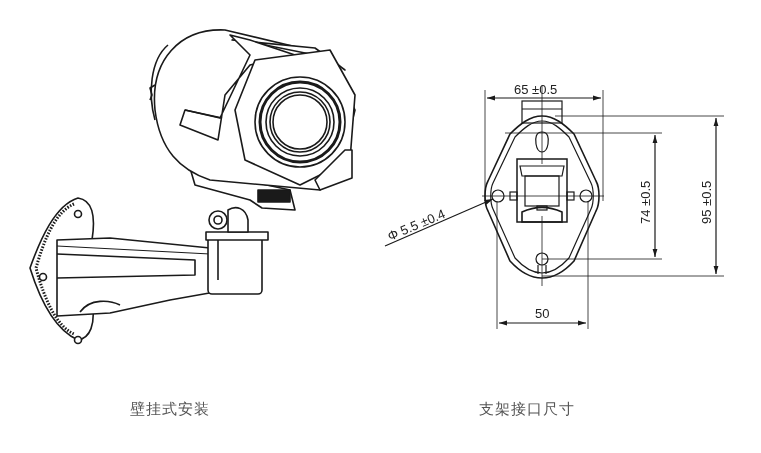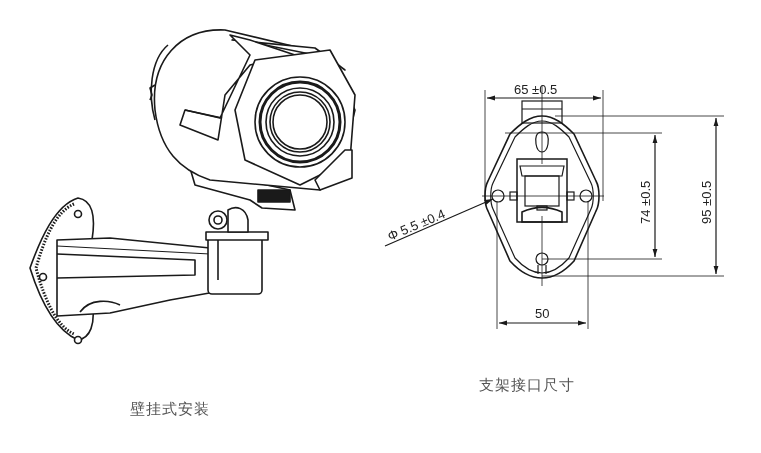--- a/index.html
+++ b/index.html
@@ -115,13 +115,13 @@
       <line x1="385" y1="230" x2="493" y2="183" marker-end="url(#arr)"></line>
     </g>
 
     <text class="dimtxt" x="514" y="78">65 ±0.5</text>
     <text class="dimtxt" x="535" y="302">50</text>
     <text class="dimtxt" transform="translate(650,208) rotate(-90)">74 ±0.5</text>
     <text class="dimtxt" transform="translate(711,208) rotate(-90)">95 ±0.5</text>
     <text class="dimtxt" transform="translate(390,225) rotate(-23)">Φ 5.5 ±0.4</text>
   </svg>
 </div>
-<div class="caption" style="left:479px;top:376px;">支架接口尺寸</div>
+<div class="caption" style="left:479px;top:400px;">支架接口尺寸</div>
 
 </body></html>

